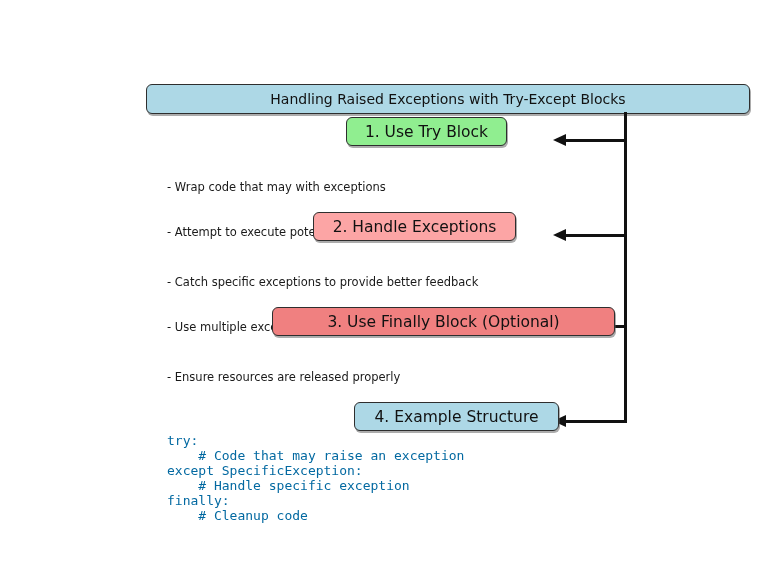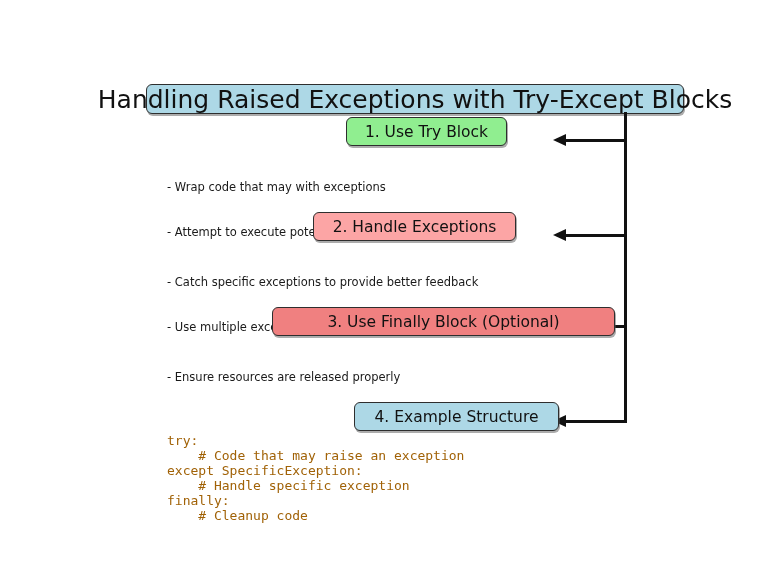--- a/index.html
+++ b/index.html
@@ -14,43 +14,43 @@
     position:absolute;
     display:flex;align-items:center;justify-content:center;
     border:1.8px solid #2e2e2e;
     border-radius:6px;
     box-sizing:border-box;
     box-shadow:1px 2px 0 rgba(90,90,90,0.5);
     color:#111;
     white-space:nowrap;
   }
   #title-box{
-    left:146px;top:84px;width:538px;height:30px;
-    font-size:25px;
+    left:146px;top:84px;width:604px;height:30px;
+    font-size:14px;
   }
   .step-box{height:29px;font-size:15.5px;}
   #step-box-1{left:334px;top:117px;width:161px;}
   #step-box-2{left:313px;top:212px;width:203px;}
   #step-box-3{left:272px;top:307px;width:343px;}
   #step-box-4{left:312px;top:402px;width:205px;margin-left:42px;}
 
   .bullets{
     position:absolute;left:167px;
     font-size:11.5px;line-height:15px;color:#1a1a1a;
     white-space:pre;
   }
   #bullets-1{top:150px;}
   #bullets-2{top:245px;}
   #bullets-3{top:340px;}
 
   #code-block{
     position:absolute;left:167px;top:433px;
     margin:0;
     font-family:"DejaVu Sans Mono",monospace;
-    font-size:13px;line-height:15px;color:#a16207;
+    font-size:13px;line-height:15px;color:#0369a1;
     white-space:pre;
   }
 
   .vline{
     position:absolute;left:623.5px;top:112px;width:3px;height:310.5px;
     background:#111;
   }
   .arrow{position:absolute;}
   .arrow .shaft{
     position:absolute;background:#111;height:3px;

